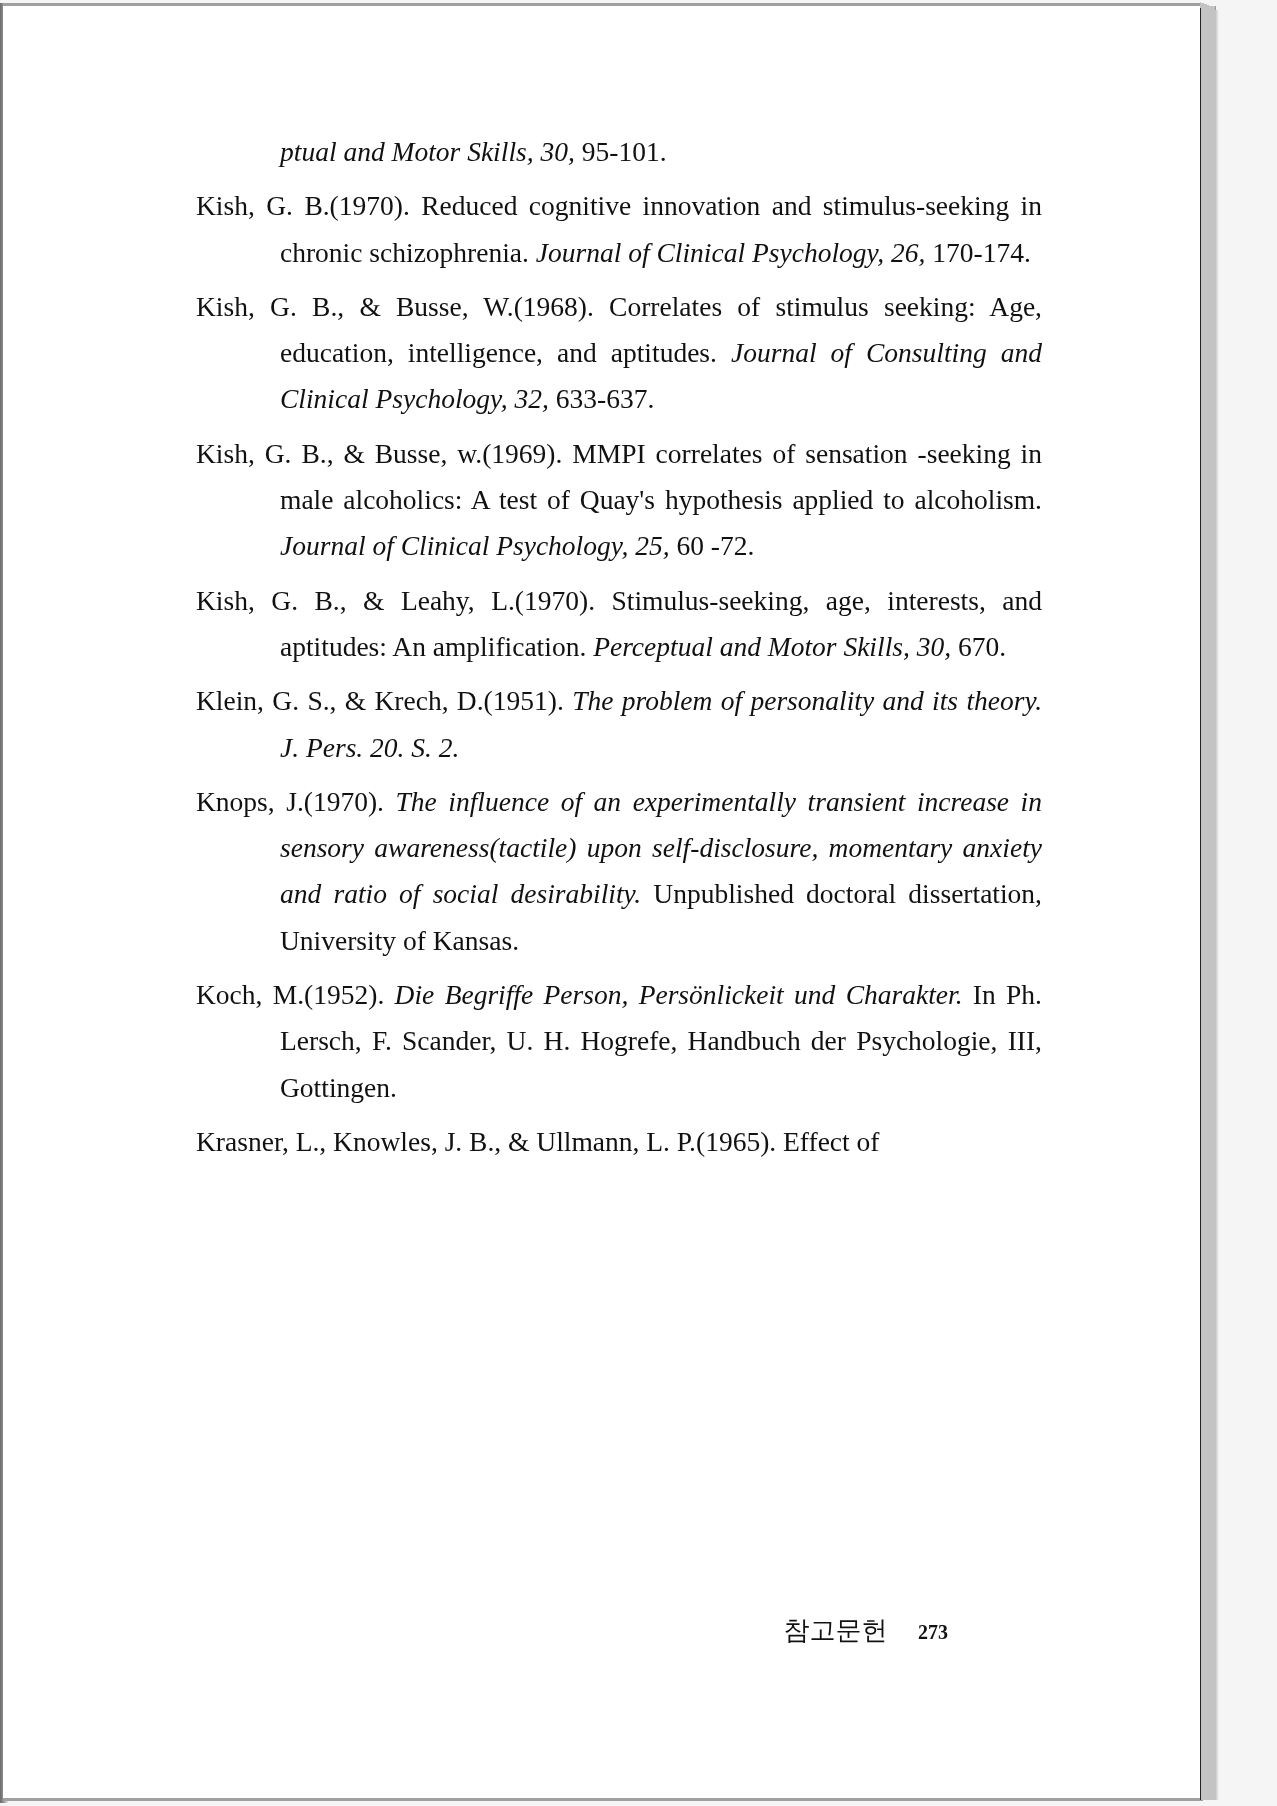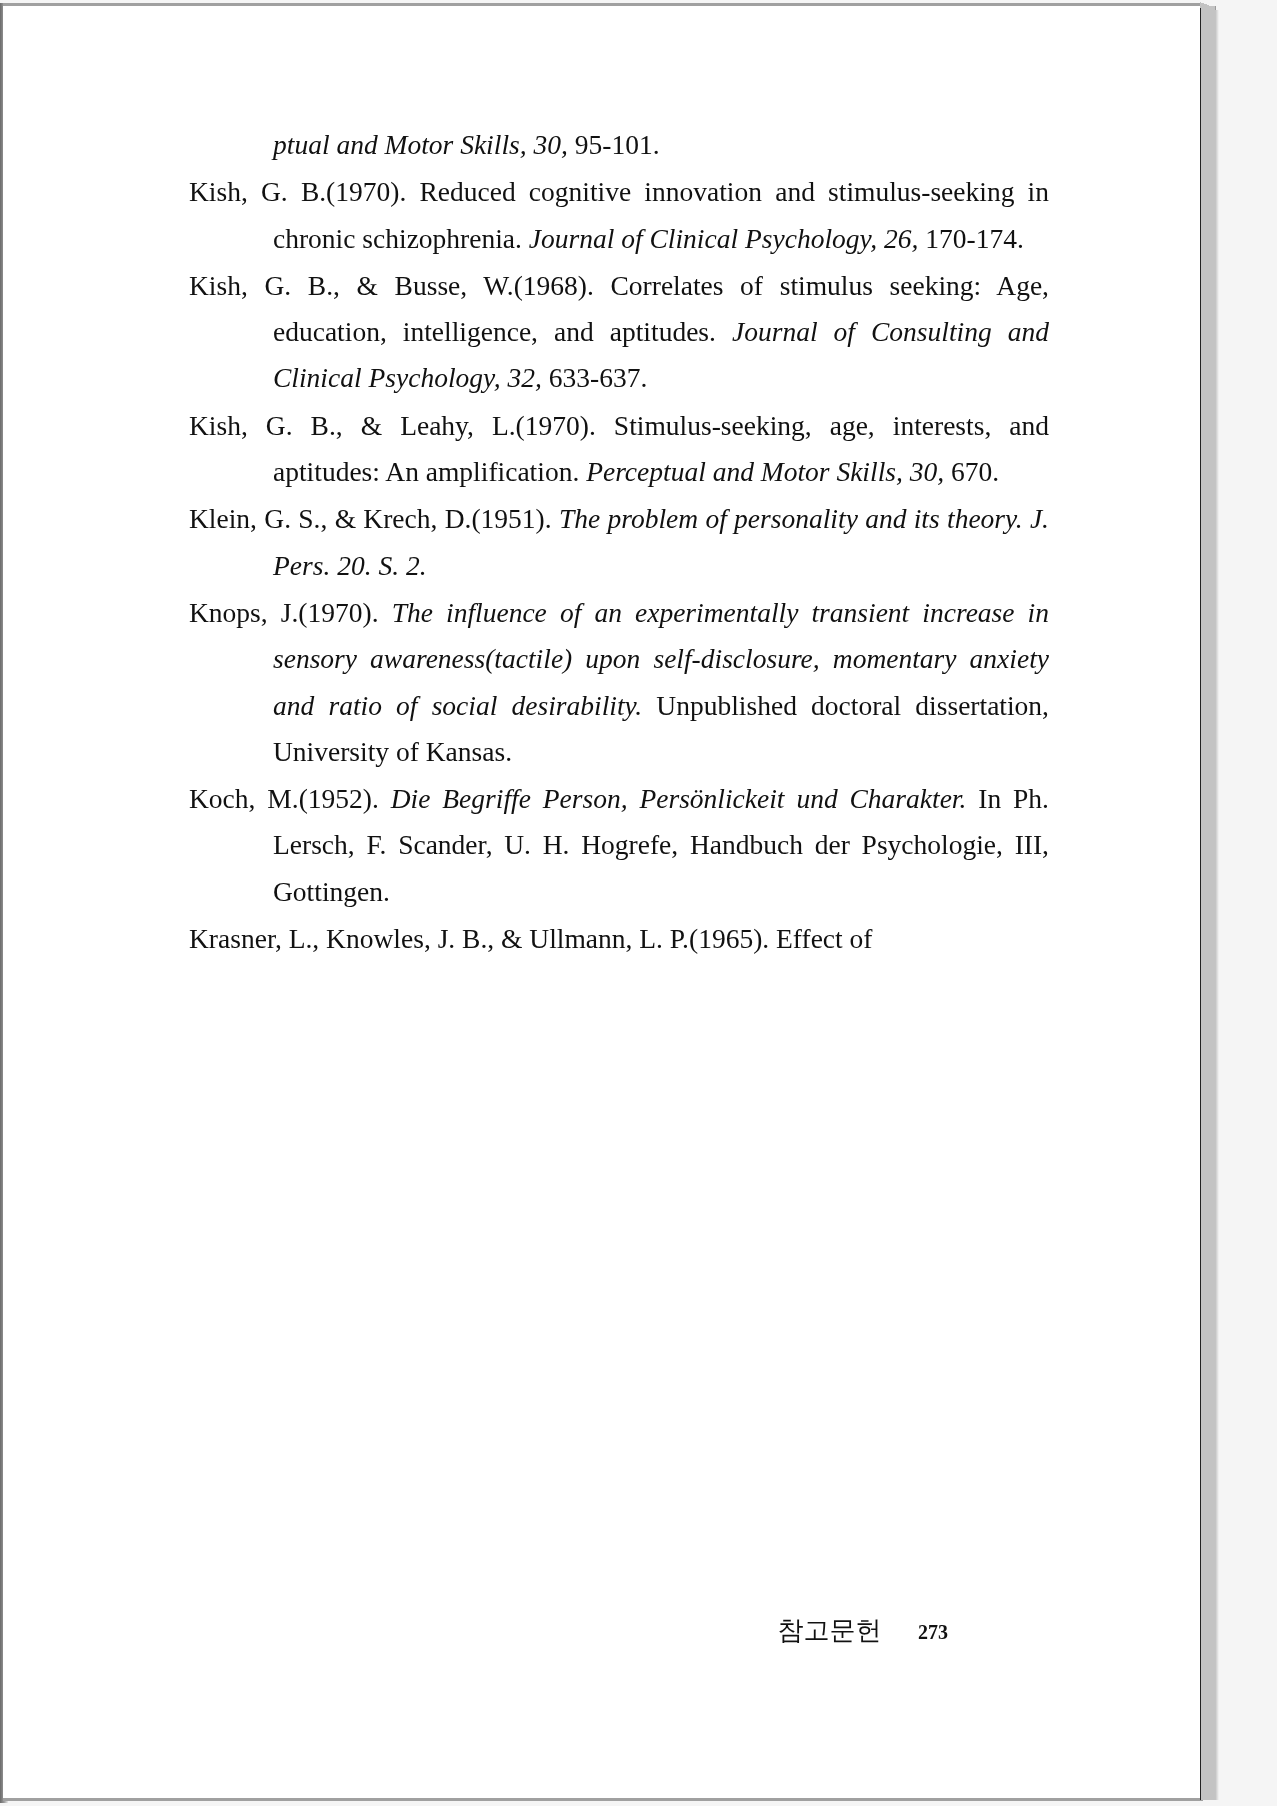--- a/index.html
+++ b/index.html
@@ -9,36 +9,37 @@
           border-top:3px solid #a0a0a0; border-bottom:3px solid #a0a0a0; box-sizing:border-box; }
   .page-left-edge { position:absolute; left:0; top:3px; width:8px; height:1800px;
           background:linear-gradient(to right,#6a6a6a,#9a9a9a 50%,#e8e8e8); }
   .page-right-edge { position:absolute; left:1200px; top:6px; width:14px; height:1794px;
           background:#c3c3c3; border-left:1px solid #222; border-right:1px solid #9a9a9a; }
   .page-right-edge:before { content:""; position:absolute; left:-1px; top:-4px; width:16px; height:6px;
           background:linear-gradient(20deg,#c3c3c3 50%,transparent 50%); }
   .page-right-shadow { position:absolute; left:1215px; top:10px; width:4px; height:1790px;
           background:linear-gradient(to right,#bdbdbd,#f5f5f5); }
   .content { position:absolute; left:185px; top:115px; width:862px; font-size:27.5px; line-height:46.3px; }
-  .ref { padding-left:84px; text-indent:-84px; text-align:justify; text-align-last:left; margin:1px; }
+  .ref { padding-left:84px; text-indent:-84px; text-align:justify; text-align-last:left; margin:8px; }
   .ref.cont { padding-left:84px; text-indent:0; }
   .ref i { font-style:italic; }
   .footer { position:absolute; top:1607px; right:255px; font-size:26px; }
-  .footer .label { margin-right:30px; }
+  .footer .label { margin-right:24px; }
   .footer .num { font-weight:bold; font-size:20px; }
 </style>
 </head>
 <body>
 
 <div class="page-left-edge"></div>
 <div class="page">
   <div class="content" id="ref-list">
       <p class="ref cont"><i>ptual and Motor Skills, 30,</i><span> 95-101.</span></p>
       <p class="ref"><span>Kish, G. B.(1970). Reduced cognitive innovation and stimulus-seeking in chronic schizophrenia. </span><i>Journal of Clinical Psychology, 26,</i><span> 170-174.</span></p>
       <p class="ref"><span>Kish, G. B., &amp; Busse, W.(1968). Correlates of stimulus seeking: Age, education, intelligence, and aptitudes. </span><i>Journal of Consulting and Clinical Psychology, 32,</i><span> 633-637.</span></p>
+      <p class="ref"><span>Kish, G. B., &amp; Busse, w.(1969). MMPI correlates of sensation -seeking in male alcoholics: A test of Quay's hypothesis applied to alcoholism. </span><i>Journal of Clinical Psychology, 25,</i><span> 60 -72.</span></p>
       <p class="ref"><span>Kish, G. B., &amp; Leahy, L.(1970). Stimulus-seeking, age, interests, and aptitudes: An amplification. </span><i>Perceptual and Motor Skills, 30,</i><span> 670.</span></p>
       <p class="ref"><span>Klein, G. S., &amp; Krech, D.(1951). </span><i>The problem of personality and its theory. J. Pers. 20. S. 2.</i></p>
       <p class="ref"><span>Knops, J.(1970). </span><i>The influence of an experimentally transient increase in sensory awareness(tactile) upon self-disclosure, momentary anxiety and ratio of social desirability.</i><span> Unpublished doctoral dissertation, University of Kansas.</span></p>
       <p class="ref"><span>Koch, M.(1952). </span><i>Die Begriffe Person, Persönlickeit und Charakter.</i><span> In Ph. Lersch, F. Scander, U. H. Hogrefe, Handbuch der Psychologie, III, Gottingen.</span></p>
       <p class="ref"><span>Krasner, L., Knowles, J. B., &amp; Ullmann, L. P.(1965). Effect of</span></p>
     </div>
   <div class="footer">
     <span class="label">참고문헌</span>
     <span class="num">273</span>
   </div>

